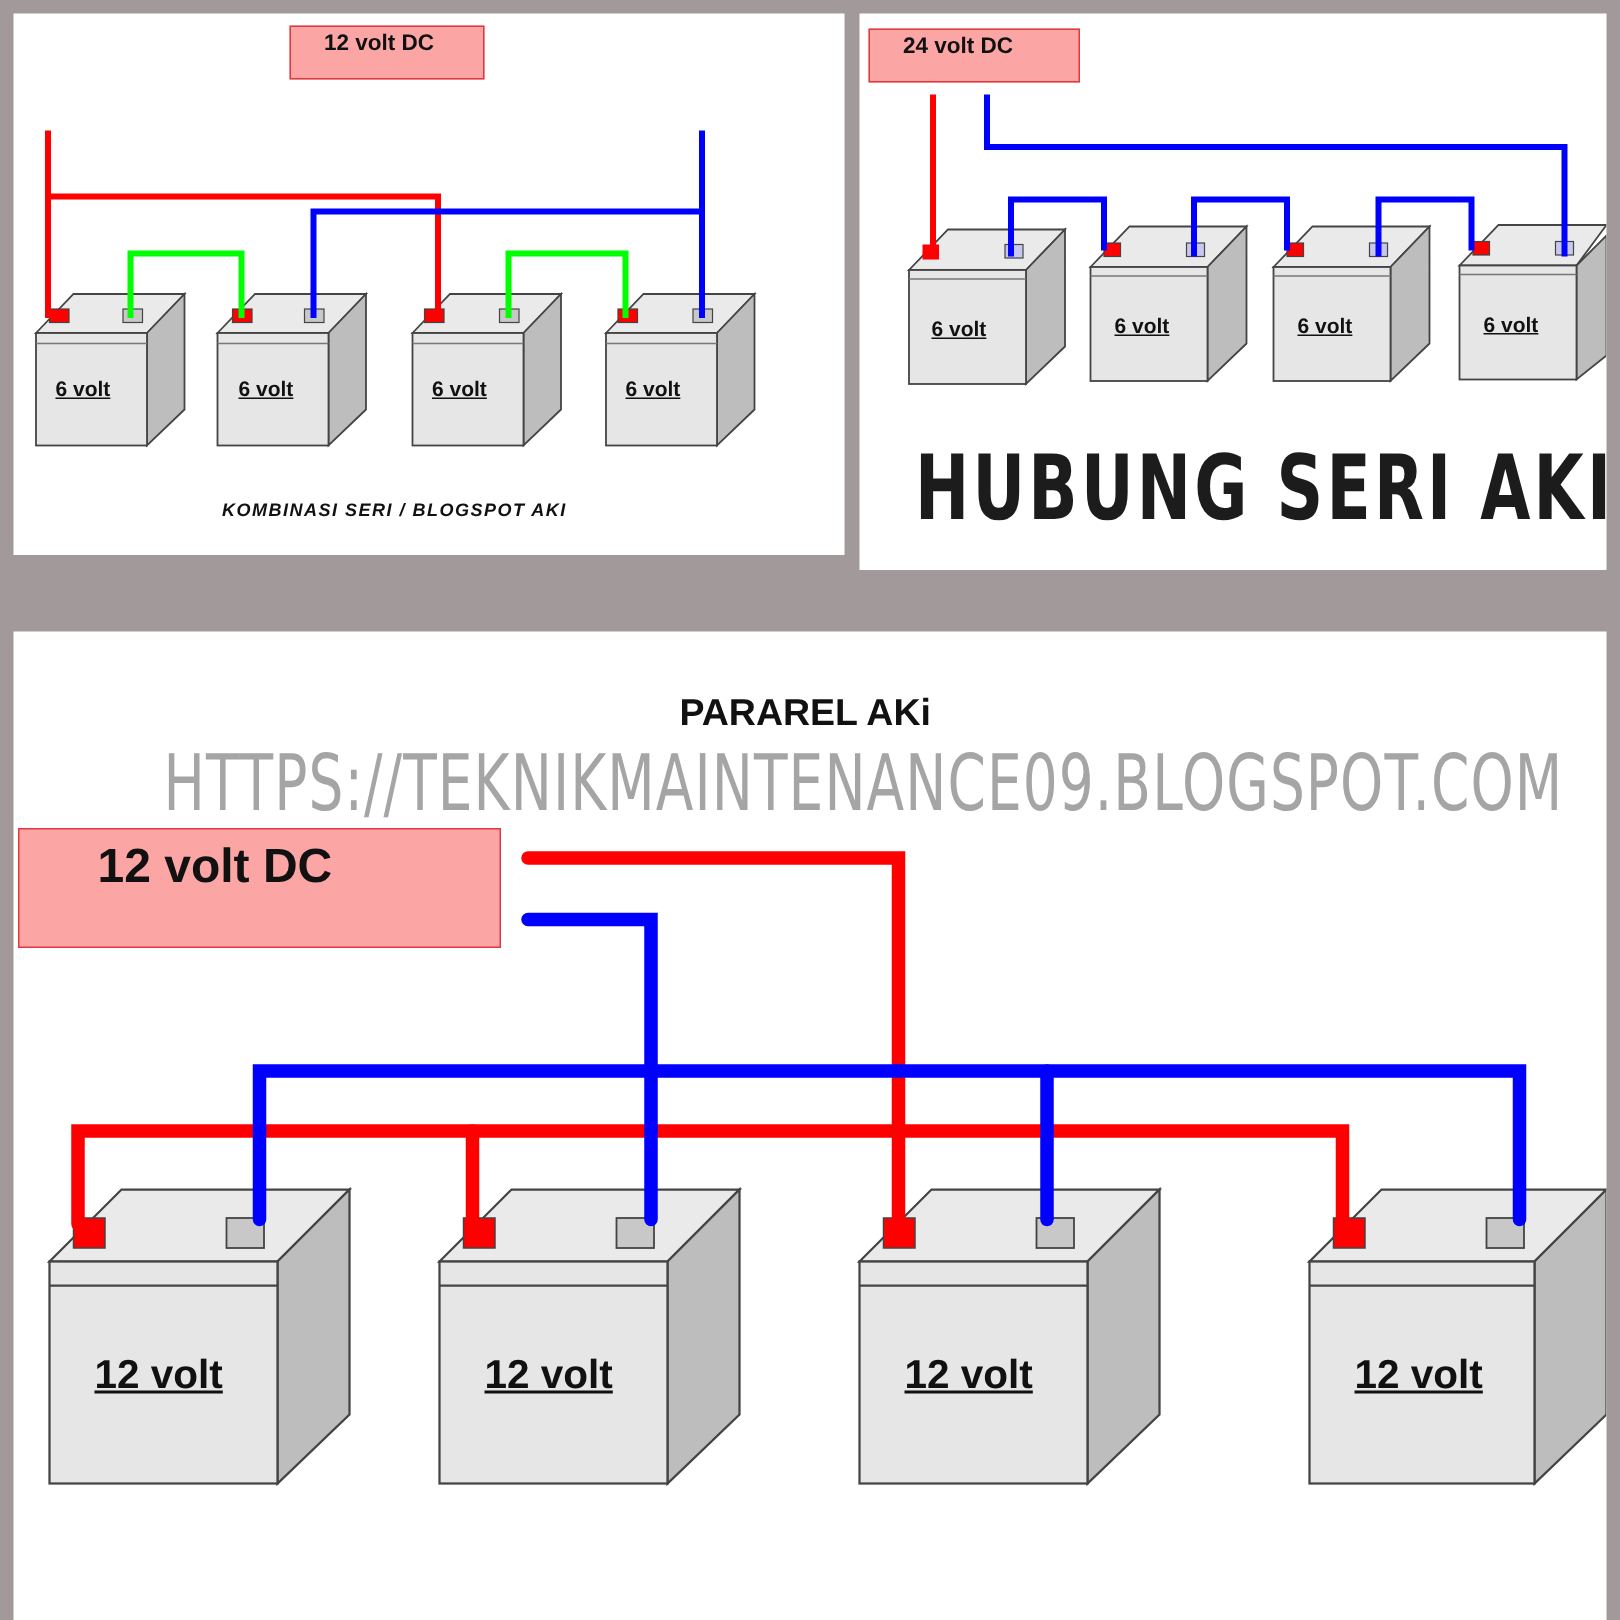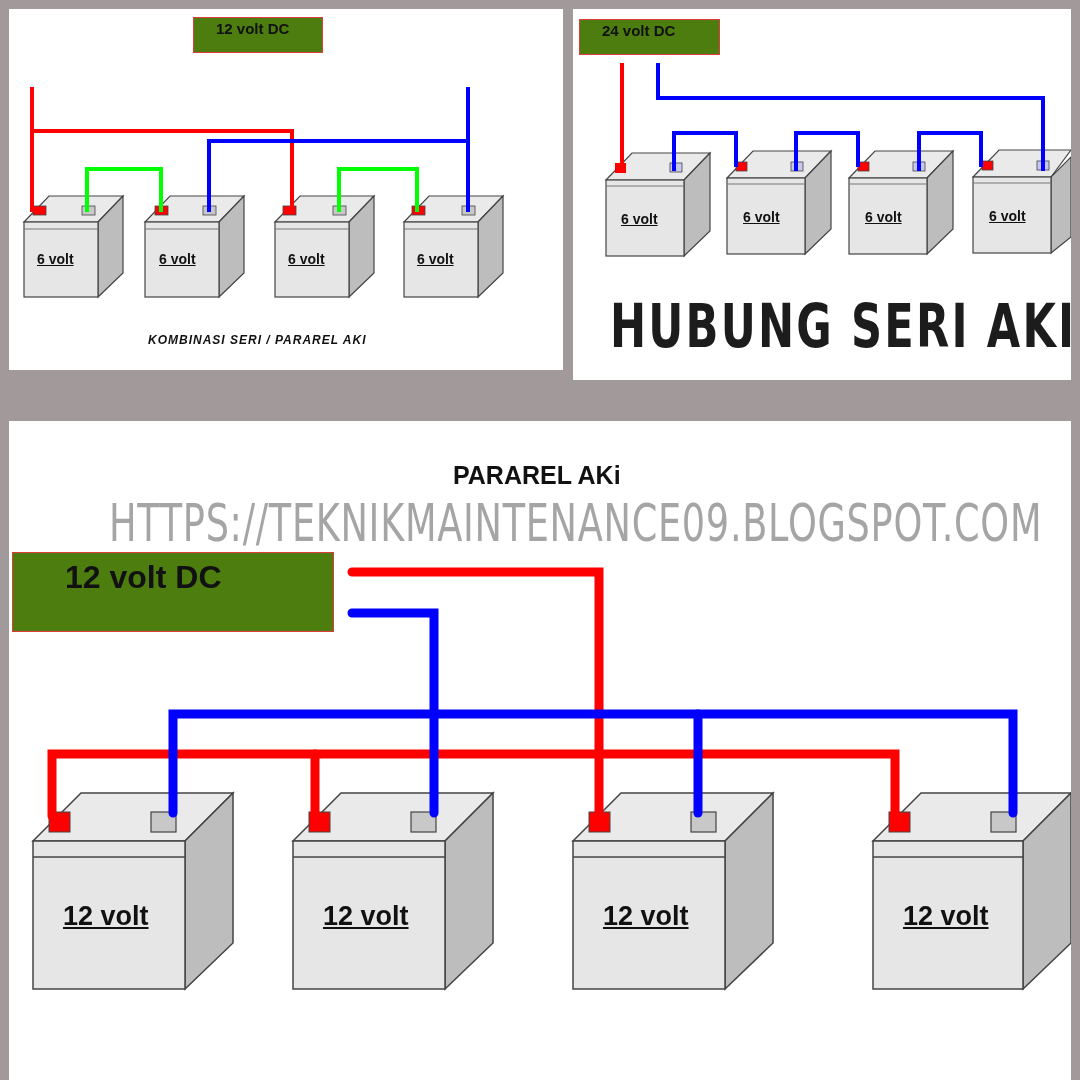--- a/index.html
+++ b/index.html
@@ -10,21 +10,21 @@
     overflow: hidden;
     font-family: "Liberation Sans", sans-serif;
   }
   .panel { position: absolute; background: #ffffff; overflow: hidden; }
   #panel-combo { left: 9px; top: 9px; width: 554px; height: 361px; }
   #panel-series { left: 573px; top: 9px; width: 498px; height: 371px; }
   #panel-parallel { left: 9px; top: 380px; width: 1062px; height: 690px; margin-top: 41px; }
   svg { position: absolute; left: 0; top: 0; }
   .lbl { position: absolute; white-space: nowrap; }
   .dcbox {
-    position: absolute; border: 1.5px solid #e0393e; background: #4d7c0f;
+    position: absolute; border: 1.5px solid #e0393e; background: #fca5a5;
     box-sizing: border-box; font-weight: bold; color: #111;
   }
   .batt-label {
     position: absolute; font-weight: bold; text-decoration: underline;
     color: #111; white-space: nowrap; text-align: center;
   }
   .headline {
     position: absolute; font-family: "DejaVu Sans", sans-serif;
     font-weight: bold; color: #1c1c1c; transform-origin: left top;
     white-space: nowrap;
@@ -91,21 +91,21 @@
       <polyline points="200,203 200,132 459,132" stroke="#0000ff"></polyline>
       <polyline points="459,78 459,203" stroke="#0000ff"></polyline>
       <polyline points="330,203 330,160 408,160 408,203" stroke="#00ff00"></polyline>
     </g>
   </svg>
   <div class="dcbox" style="left:184px;top:8px;width:130px;height:36px;font-size:15px;padding:2px 0 0 22px;">12 volt DC</div>
   <div class="batt-label" style="left:28px;top:242px;font-size:14px;">6 volt</div>
   <div class="batt-label" style="left:150px;top:242px;font-size:14px;">6 volt</div>
   <div class="batt-label" style="left:279px;top:242px;font-size:14px;">6 volt</div>
   <div class="batt-label" style="left:408px;top:242px;font-size:14px;">6 volt</div>
-  <div class="lbl" style="left:139px;top:324px;font-size:12px;font-weight:bold;font-style:italic;letter-spacing:1px;color:#111;">KOMBINASI SERI / PARAREL AKI</div>
+  <div class="lbl" style="left:139px;top:324px;font-size:12px;font-weight:bold;font-style:italic;letter-spacing:1px;color:#111;">KOMBINASI SERI / BLOGSPOT AKI</div>
 </div>
 
 <div class="panel" id="panel-series">
   <svg width="498" height="361">
     <g>
       <polygon points="33,171 59,144 137,144 111,171" fill="#eaeaea" stroke="#444" stroke-width="1.2"></polygon>
       <polygon points="111,171 137,144 137,222 111,247" fill="#bdbdbd" stroke="#444" stroke-width="1.2"></polygon>
       <rect x="33" y="171" width="78" height="76" fill="#e6e6e6" stroke="#444" stroke-width="1.2"></rect>
       <line x1="33" y1="177" x2="111" y2="177" stroke="#777" stroke-width="1"></line>
       <rect x="42" y="154" width="11" height="10" fill="#ff0000"></rect>

